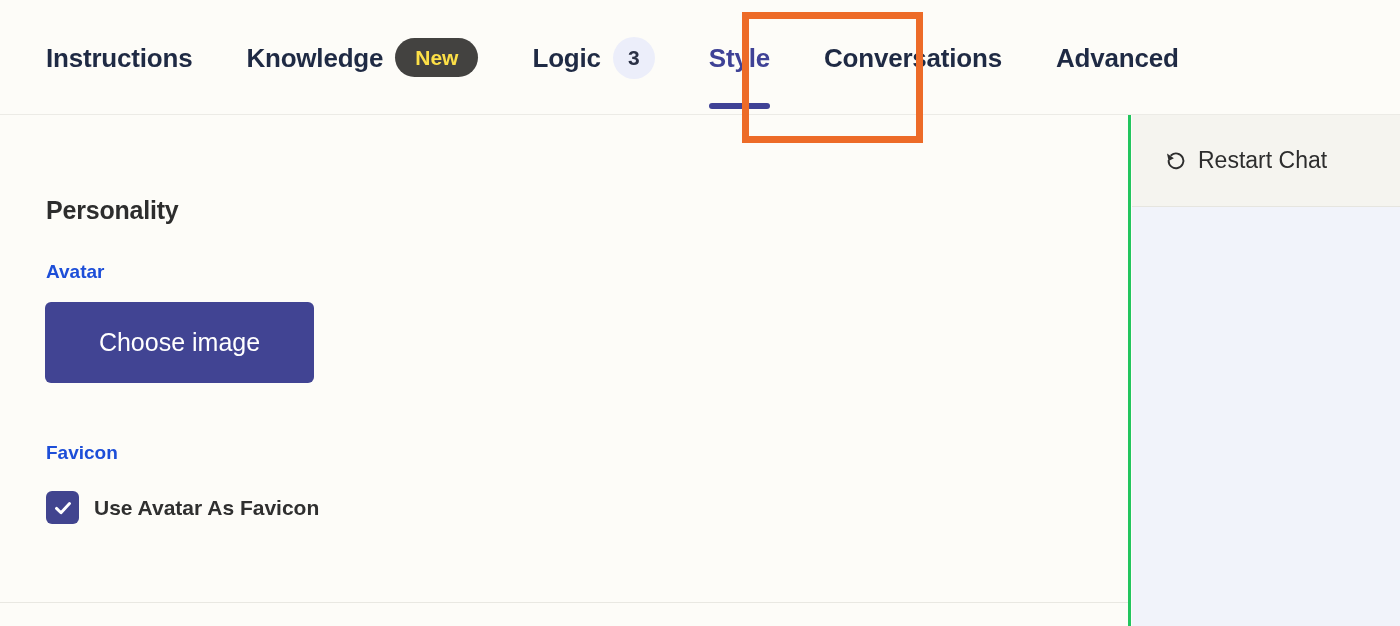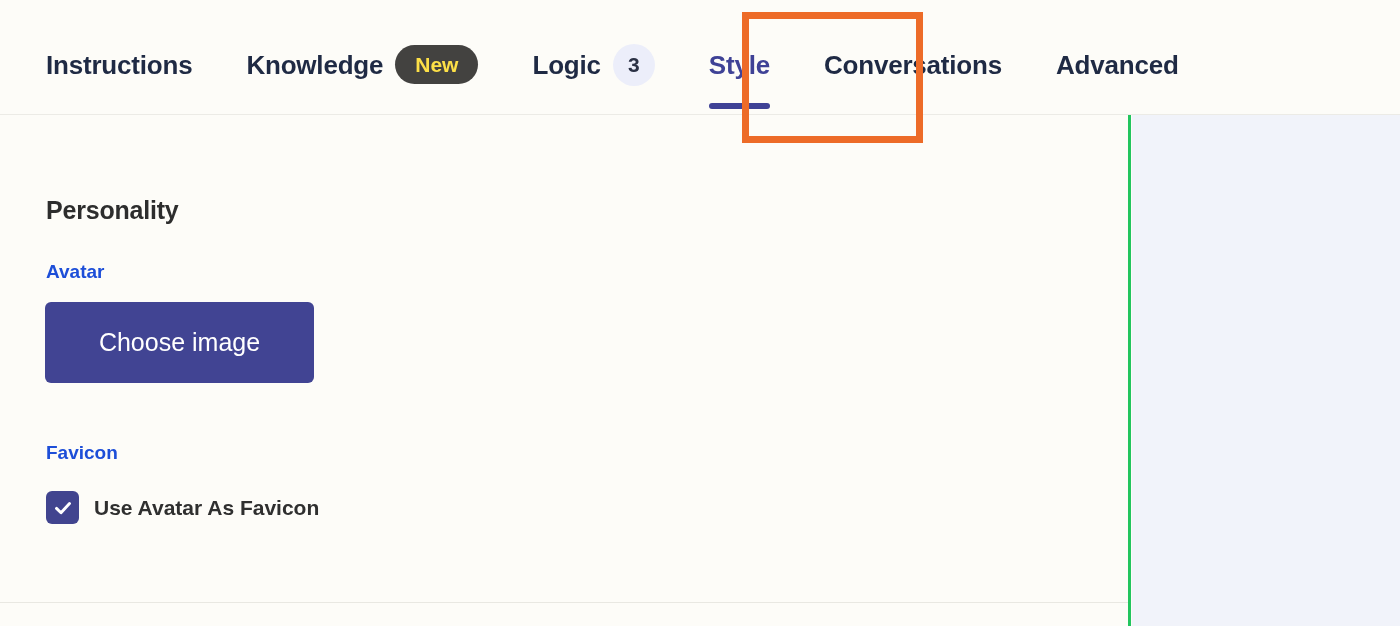--- a/index.html
+++ b/index.html
@@ -33,21 +33,21 @@
     display: flex;
     align-items: flex-start;
     padding-left: 46px;
   }
   .tab {
     position: relative;
     height: 115px;
     display: flex;
     align-items: center;
     gap: 12px;
-    padding: 15px 0;
+    padding: 8px 0;
     margin-right: 54px;
     cursor: pointer;
     background: transparent;
     border: none;
   }
   .tab .tab-label {
     font-size: 26px;
     font-weight: bold;
     color: #1f2a44;
     line-height: 1;
@@ -299,18 +299,27 @@
       </span>
       <span class="checkbox-label">Use Avatar As Favicon</span>
     </label>
 
     <div class="panel-divider"></div>
 
   </section>
 
   <aside class="right-panel">
 
+    <div class="right-panel-header">
+      <button class="restart-chat">
+        <svg class="restart-icon" width="24" height="24" viewBox="0 0 24 24" aria-hidden="true">
+          <path d="M4.6 11.8 a7.4 7.4 0 1 0 2.6 -5.6" fill="none" stroke="#2d2d2d" stroke-width="1.9" stroke-linecap="round"></path>
+          <path d="M3.0 4.6 L4.6 12.1 L9.9 9.2 Z" fill="#2d2d2d"></path>
+        </svg>
+        <span class="restart-label">Restart Chat</span>
+      </button>
+    </div>
 
     <div class="right-panel-body"></div>
 
   </aside>
 
 </div>
 
 </body></html>

